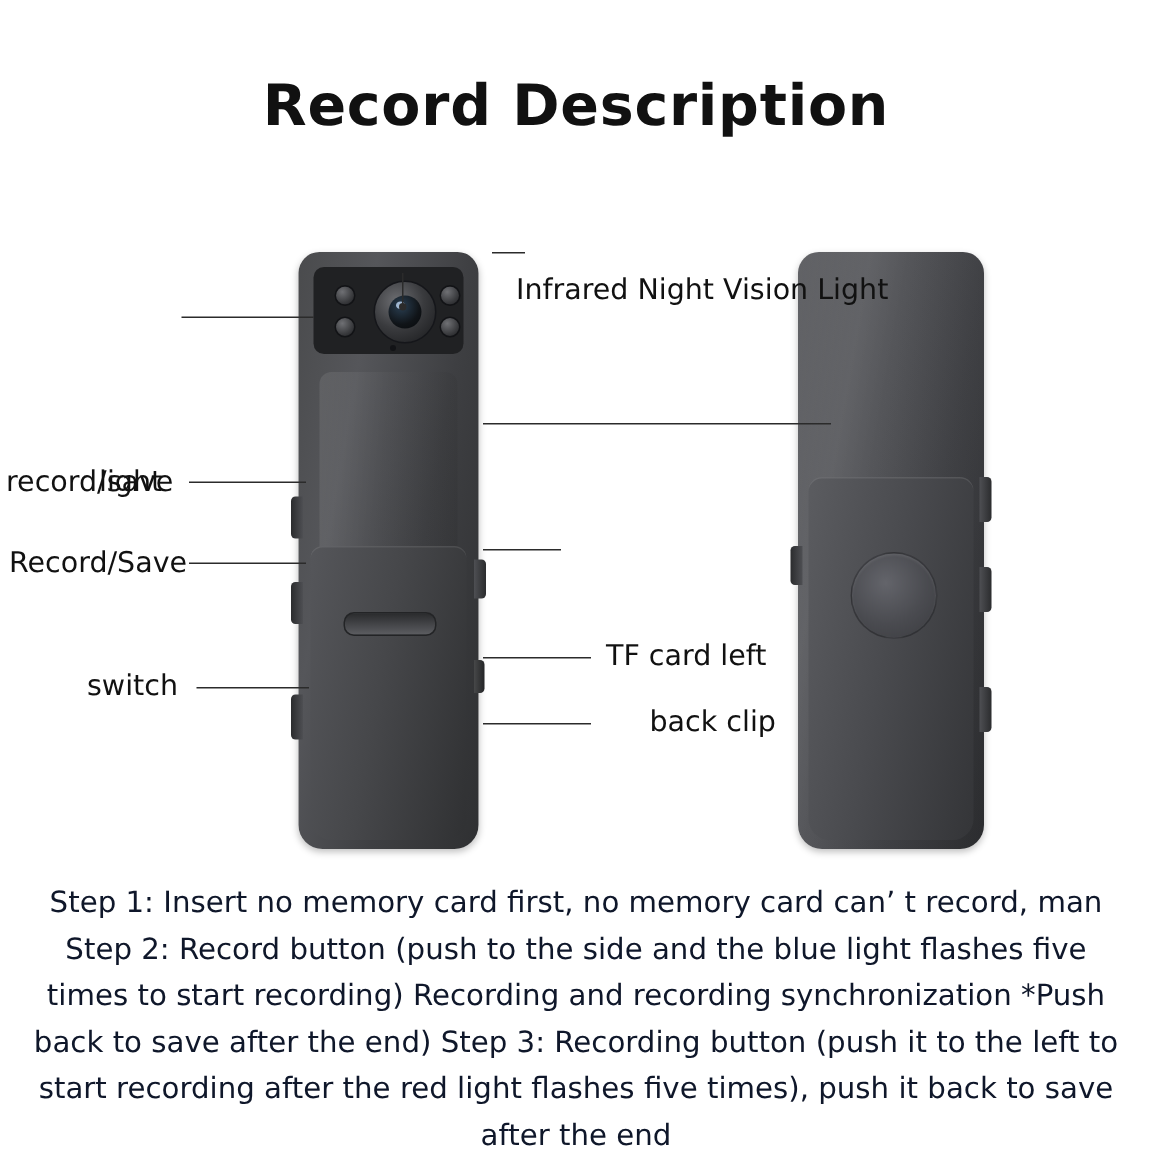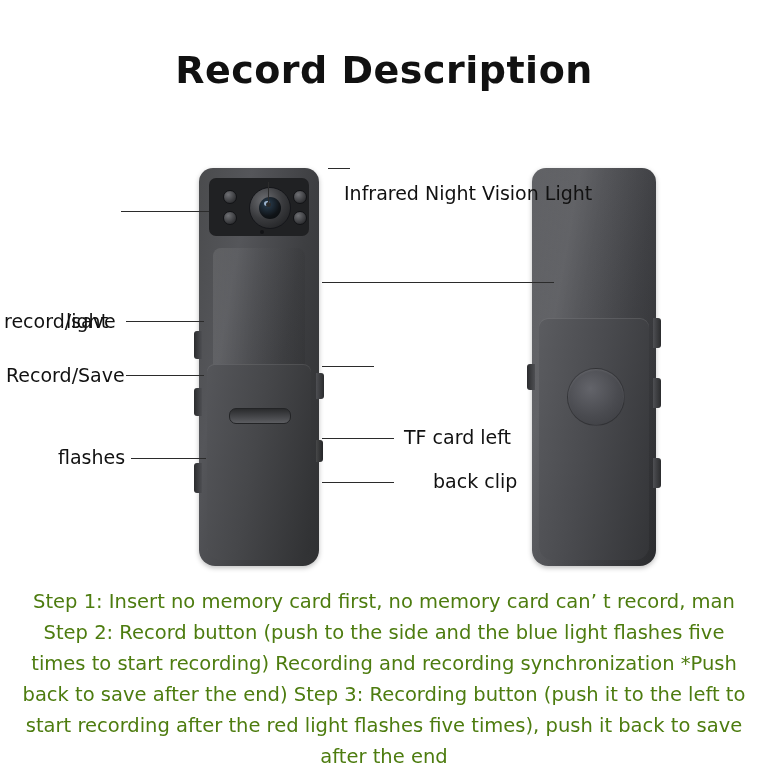--- a/index.html
+++ b/index.html
@@ -249,21 +249,21 @@
   }
 
   
   .steps {
     position: absolute;
     left: 20px;
     top: 586px;
     width: 728px;
     font-size: 19.5px;
     line-height: 31px;
-    color: #4d7c0f;
+    color: #0f172a;
     text-align: center;
   }
 </style>
 </head>
 <body>
 
 <div class="title">Record Description</div>
 
 <div class="stage">
 
@@ -319,18 +319,18 @@
   <div class="label" style="left:344px; top:38px;margin-top:26px;">Infrared Night Vision Light</div>
 
 
   <div class="label" style="left:4px; top:192px;">record/save</div>
 
   <div class="label" style="left:6px; top:246px;">Record/Save</div>
 
 
   <div class="label" style="left:404px; top:308px;">TF card left</div>
 
-  <div class="label" style="left:58px; top:328px;">flashes</div>
+  <div class="label" style="left:58px; top:328px;">switch</div>
 
   <div class="label" style="left:404px; top:352px;margin-left:29px;">back clip</div>
 </div>
 
 <div class="steps">Step 1: Insert no memory card first, no memory card can’ t record, man Step 2: Record button (push to the side and the blue light flashes five times to start recording) Recording and recording synchronization *Push back to save after the end) Step 3: Recording button (push it to the left to start recording after the red light flashes five times), push it back to save after the end</div>
 
 </body></html>

